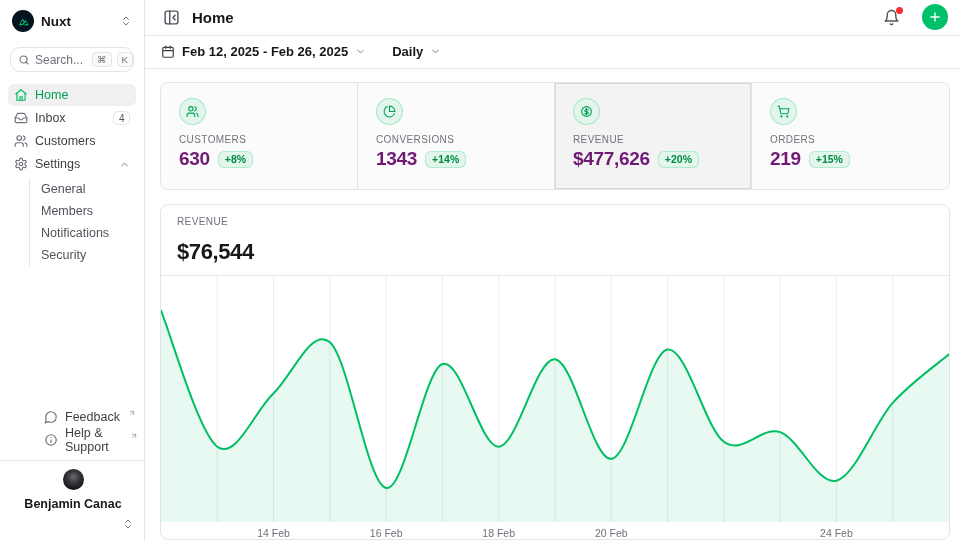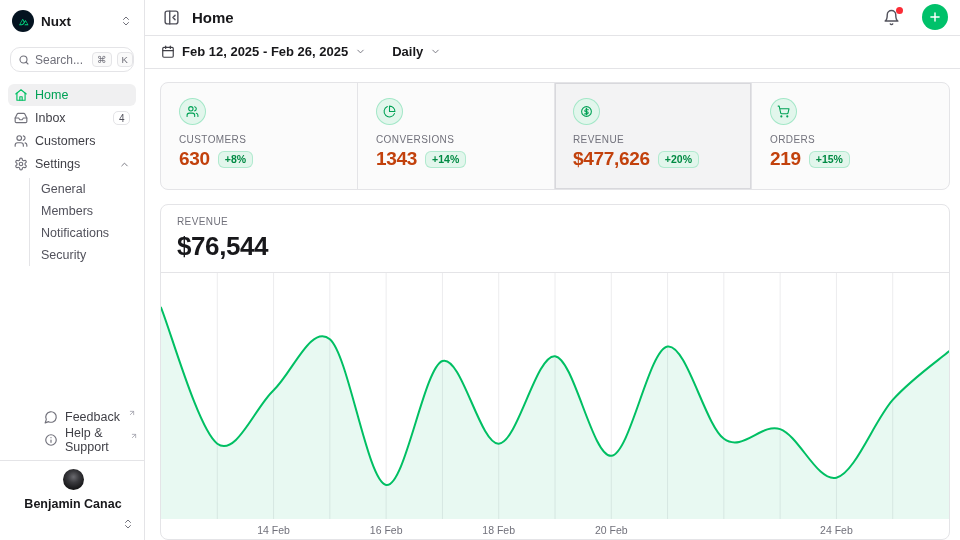--- a/index.html
+++ b/index.html
@@ -70,30 +70,30 @@
   .stats-grid { display:grid; grid-template-columns:1fr 1fr 1fr 1fr; height:108px;
     border:1px solid #e4e4e7; border-radius:8px; background:#fbfbfb; overflow:hidden; }
   .stat-cell { padding:15px 18px; border-right:1px solid #e4e4e7; cursor:pointer; }
   .stat-cell:last-child { border-right:none; }
   .stat-cell.selected { background:#f3f3f4; box-shadow:inset 0 0 0 1px #d8d8dc; }
   .icon-circle { width:27px; height:27px; border-radius:50%; background:#e2f6ec;
     box-shadow:inset 0 0 0 1px rgba(0,193,106,.28); color:#00A155;
     display:flex; align-items:center; justify-content:center; }
   .stat-label { margin-top:9px; font-size:10px; font-weight:500; color:#71717b; letter-spacing:.04em; }
   .stat-value-row { margin-top:3px; display:flex; align-items:center; gap:8px; }
-  .stat-value { font-size:19px; font-weight:700; letter-spacing:-.3px; color:#c2410c; }
+  .stat-value { font-size:19px; font-weight:700; letter-spacing:-.3px; color:#701a75; }
   .delta-badge { font-size:10.5px; font-weight:600; color:#008a43; background:#e2f6ec;
     box-shadow:inset 0 0 0 1px rgba(0,193,106,.22); border-radius:6px; padding:2.5px 7px; }
 
   
   .chart-card { margin-top:14px; border:1px solid #e4e4e7; border-radius:8px; background:#fff;
     height:336px; overflow:hidden; }
   .chart-head { padding:11px 16px 10px; border-bottom:1px solid #e4e4e7; }
   .chart-label { font-size:10px; font-weight:500; color:#71717b; letter-spacing:.04em; }
-  .chart-value { font-size:26px; font-weight:700; letter-spacing:-.4px; margin-top:4px; }
+  .chart-value { font-size:22px; font-weight:700; letter-spacing:-.4px; margin-top:12px; }
   .chart-plot { position:relative; height:246px; }
   .chart-plot svg { position:absolute; inset:0; width:100%; height:100%; display:block; }
   .chart-xaxis { position:relative; height:24px; }
   .x-tick { position:absolute; top:5px; transform:translateX(-50%); font-size:10.5px; color:#71717b; white-space:nowrap; }
 </style>
 </head>
 <body>
 
 <div class="app">
 

